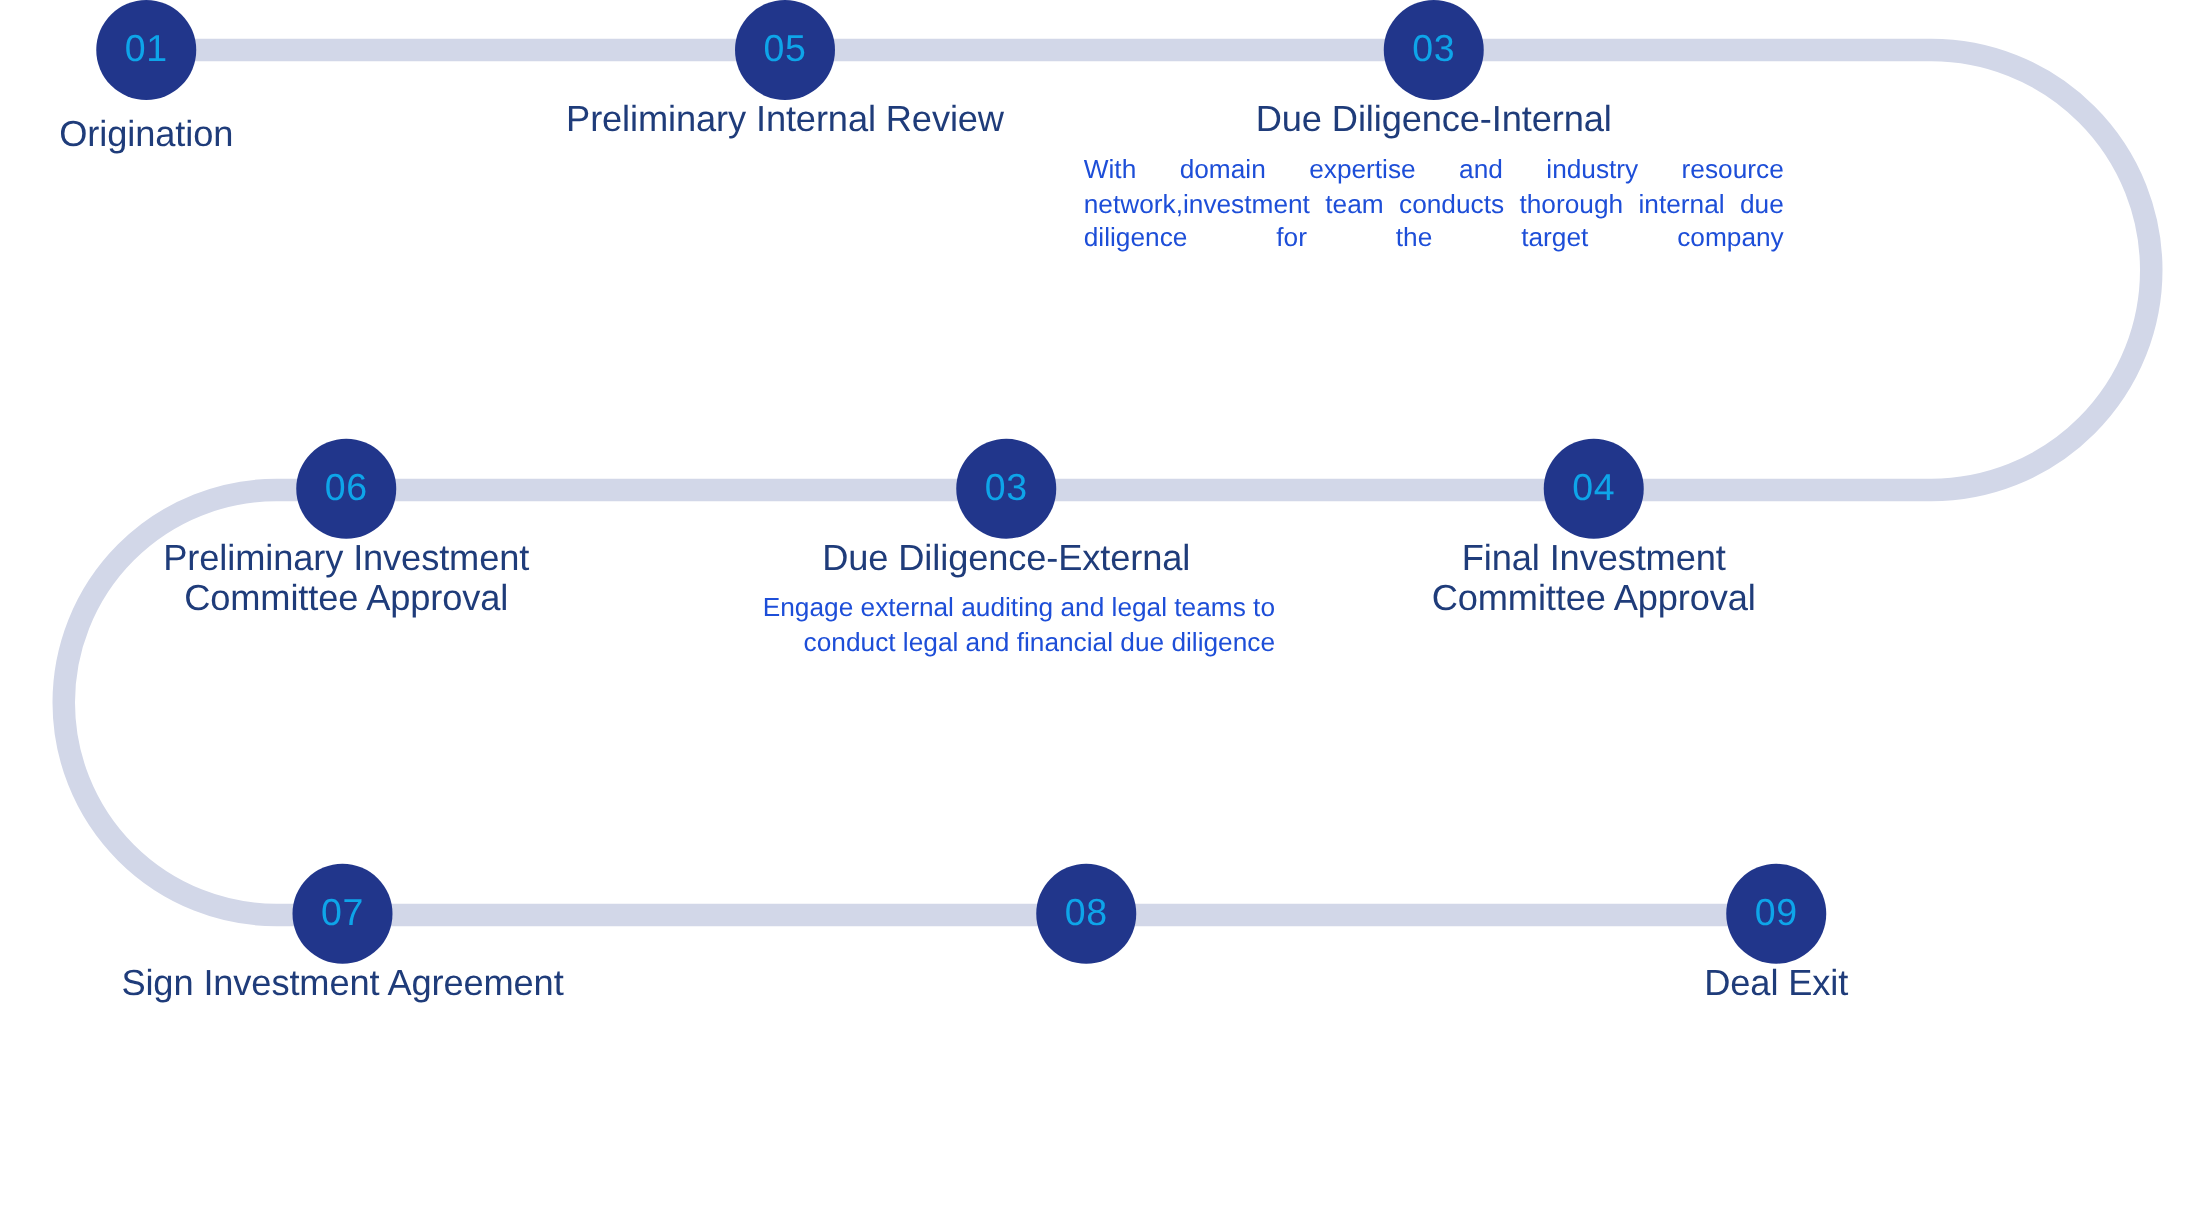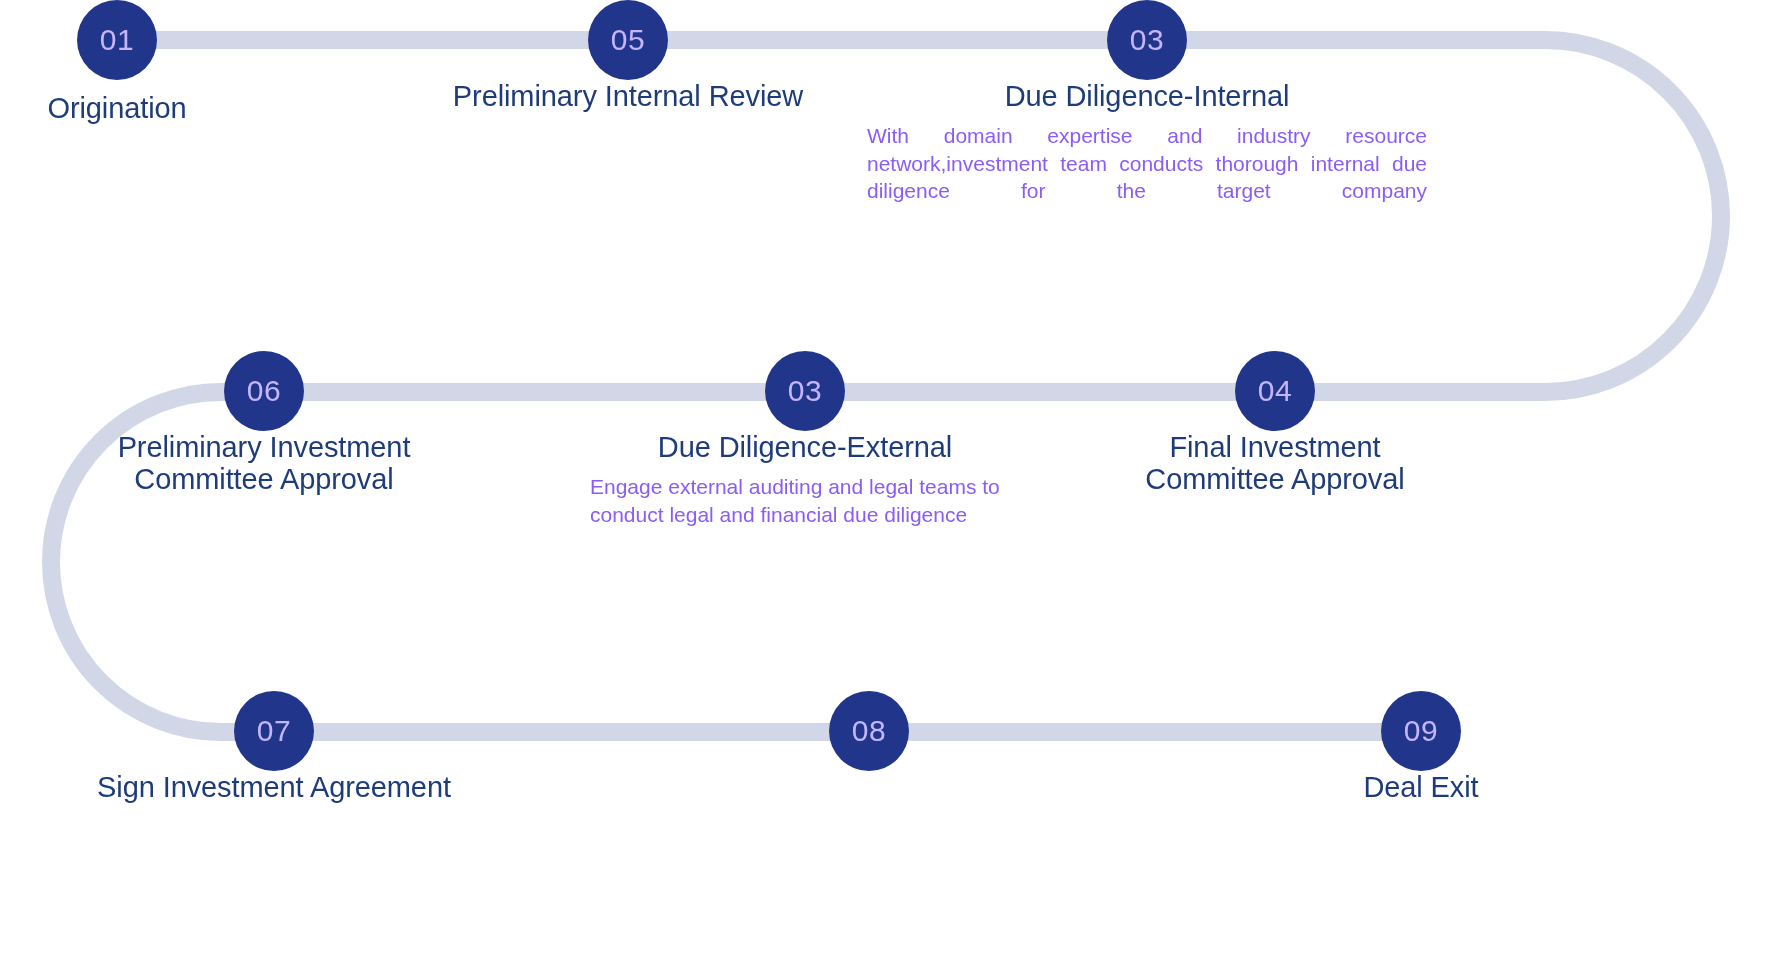--- a/index.html
+++ b/index.html
@@ -31,54 +31,54 @@
     transform: translate(-50%, 0);
     text-align: center;
     box-sizing: border-box;
   }
   .badge {
     position: relative;
     width: 80px;
     height: 80px;
     border-radius: 50%;
     background: #21368B;
-    color: #c4b5fd;
+    color: #0ea5e9;
     font-size: 30px;
     line-height: 80px;
     font-weight: 400;
     margin: 0 auto;
     letter-spacing: 0.5px;
   }
   .node-title {
     color: #1F3C7A;
     font-size: 29px;
     line-height: 1.12;
     font-weight: 400;
     white-space: pre-line;
     letter-spacing: -0.1px;
   }
   .node-desc {
-    color: #8b5cf6;
+    color: #1d4ed8;
     font-size: 21px;
     line-height: 1.3;
     margin-top: 10px;
     font-weight: 400;
   }
   .desc-justify {
     text-align: justify;
     text-align-last: justify;
   }
   .desc-center {
-    text-align: left;
+    text-align: right;
   }
   
   #node-01 { left: 117px;  top: 0px;   width: 300px; }
   #node-02 { left: 628px;  top: 0px;   width: 460px; }
   #node-03 { left: 1147px; top: 0px;   width: 580px; }
-  #node-06 { left: 264px;  top: 351px; width: 420px; }
+  #node-06 { left: 277px;  top: 351px; width: 420px; }
   #node-05 { left: 805px;  top: 351px; width: 460px; }
   #node-04 { left: 1275px; top: 351px; width: 420px; }
   #node-07 { left: 274px;  top: 691px; width: 480px; }
   #node-08 { left: 869px;  top: 691px; width: 520px; }
   #node-09 { left: 1421px; top: 691px; width: 340px; }
 
   #node-01 .node-title { margin-top: 12px; }
   #node-03 .node-desc  { width: 560px; margin-left: auto; margin-right: auto; }
   #node-05 .node-desc  { width: 430px; margin-left: auto; margin-right: auto; }
 </style>

